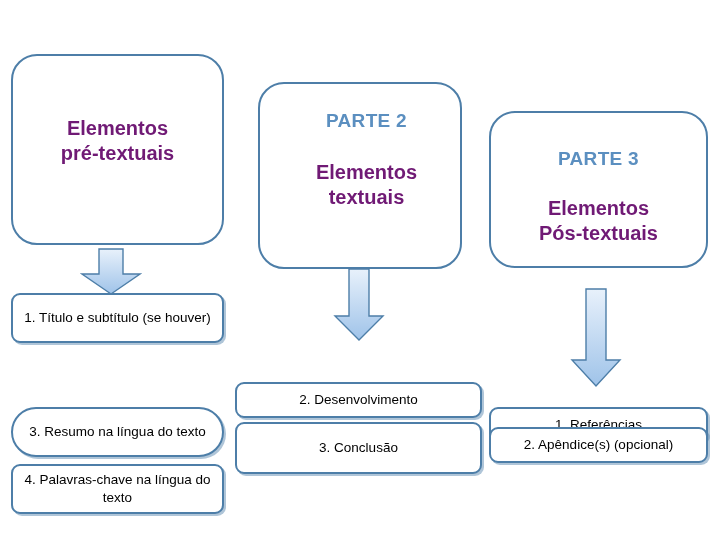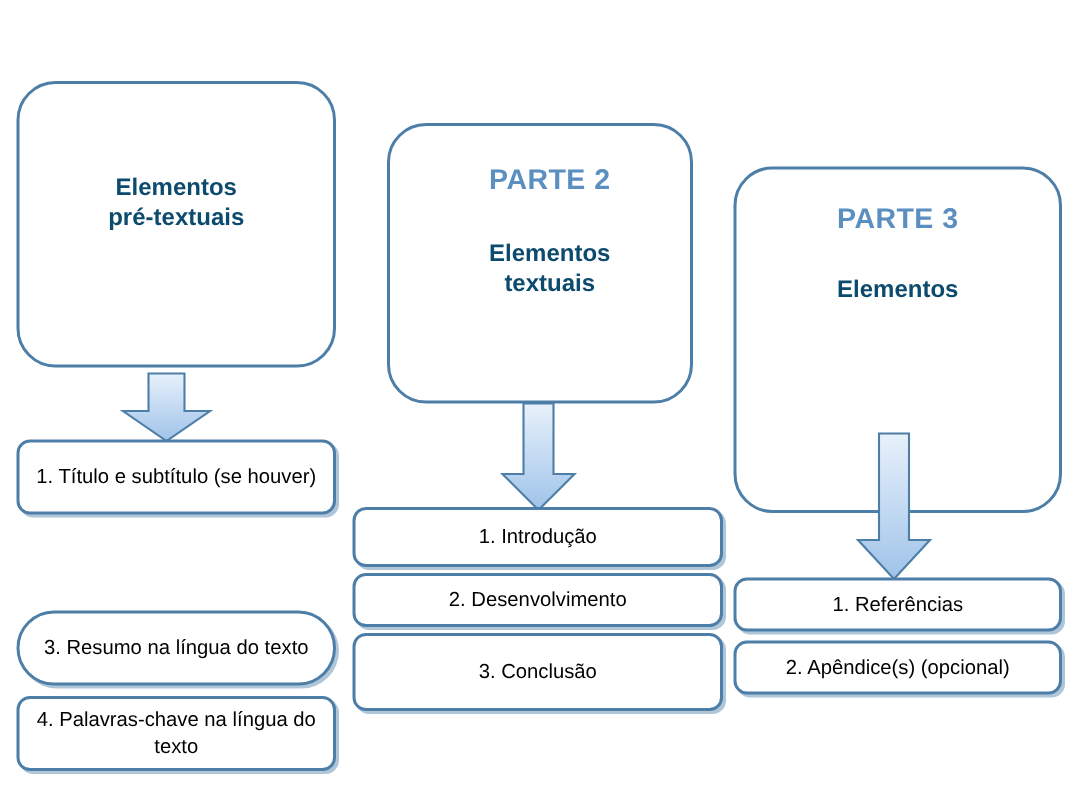--- a/index.html
+++ b/index.html
@@ -34,33 +34,33 @@
     text-align: center;
   }
   .part-title {
     color: #5b8fc0;
     font-weight: bold;
     font-size: 19px;
     letter-spacing: 0.3px;
     line-height: 1.1;
   }
   .part-sub {
-    color: #0c4a6e;
+    color: #701a75;
     font-weight: bold;
-    font-size: 16px;
+    font-size: 20px;
     line-height: 1.25;
   }
 
   #part-1 { left: 11px;  top: 54px;  width: 213px; height: 191px; padding-top: 30px; }
   #part-1 .part-sub { margin-top: 30px; }
 
   #part-2 { left: 258px; top: 82px;  width: 204px; height: 187px; padding-top: 27px; padding-left: 13px; }
   #part-2 .part-sub { margin-top: 28px; }
 
-  #part-3 { left: 489px; top: 111px; width: 219px; height: 231px; padding-top: 24px; }
+  #part-3 { left: 489px; top: 111px; width: 219px; height: 157px; padding-top: 36px; }
   #part-3 .part-sub { margin-top: 26px; }
 
   
   .item-box {
     position: absolute;
     box-sizing: border-box;
     border: 2px solid #4d7ea8;
     border-radius: 9px;
     background: #ffffff;
     display: flex;
@@ -84,21 +84,21 @@
 
   #l-item-1 { top: 293px; height: 50px; }
   #l-item-2 { top: 350px; height: 50px; }
   #l-item-3 { top: 407px; height: 50px; border-radius: 25px; }
   #l-item-4 { top: 464px; height: 50px; }
 
   #m-item-1 { top: 338px; height: 40px; }
   #m-item-2 { top: 382px; height: 36px; }
   #m-item-3 { top: 422px; height: 52px; }
 
-  #r-item-1 { top: 385px; height: 36px; }
+  #r-item-1 { top: 407px; height: 36px; }
   #r-item-2 { top: 427px; height: 36px; }
   #r-item-3 { top: 468px; height: 36px; }
 
   
   .arrow {
     position: absolute;
   }
   #arrow-1 { left: 80px;  top: 248px; width: 62px;  height: 48px; }
   #arrow-2 { left: 333px; top: 268px; width: 52px;  height: 74px; }
   #arrow-3 { left: 570px; top: 288px; width: 52px;  height: 100px; }
@@ -120,20 +120,21 @@
     <div class="part-sub">
       <span>Elementos</span><br>
       <span>textuais</span>
     </div>
   </div>
 
   <div class="part-box" id="part-3">
     <div class="part-title">PARTE 3</div>
     <div class="part-sub">
       <span>Elementos</span><br>
+      <span>Pós-textuais</span>
     </div>
   </div>
 
   <div class="arrow" id="arrow-1">
     <svg width="100%" height="100%" viewBox="0 0 62 48" preserveAspectRatio="none">
       <defs>
         <linearGradient id="ag1" x1="0" y1="0" x2="0" y2="1">
           <stop offset="0%" stop-color="#e8f1fb"></stop>
           <stop offset="100%" stop-color="#9fc3e9"></stop>
         </linearGradient>
@@ -169,23 +170,20 @@
   <div class="item-box col-left" id="l-item-1">
     <span class="label">1.   Título e subtítulo (se houver)</span>
   </div>
   <div class="item-box col-left" id="l-item-3">
     <span class="label">3. Resumo na língua do texto</span>
   </div>
   <div class="item-box col-left" id="l-item-4">
     <span class="label">4. Palavras-chave na língua do texto</span>
   </div>
 
-  <div class="item-box col-mid" id="m-item-1">
-    <span class="label">1. Introdução</span>
-  </div>
   <div class="item-box col-mid" id="m-item-2">
     <span class="label">2. Desenvolvimento</span>
   </div>
   <div class="item-box col-mid" id="m-item-3">
     <span class="label">3. Conclusão</span>
   </div>
 
   <div class="item-box col-right" id="r-item-1">
     <span class="label">1. Referências</span>
   </div>

